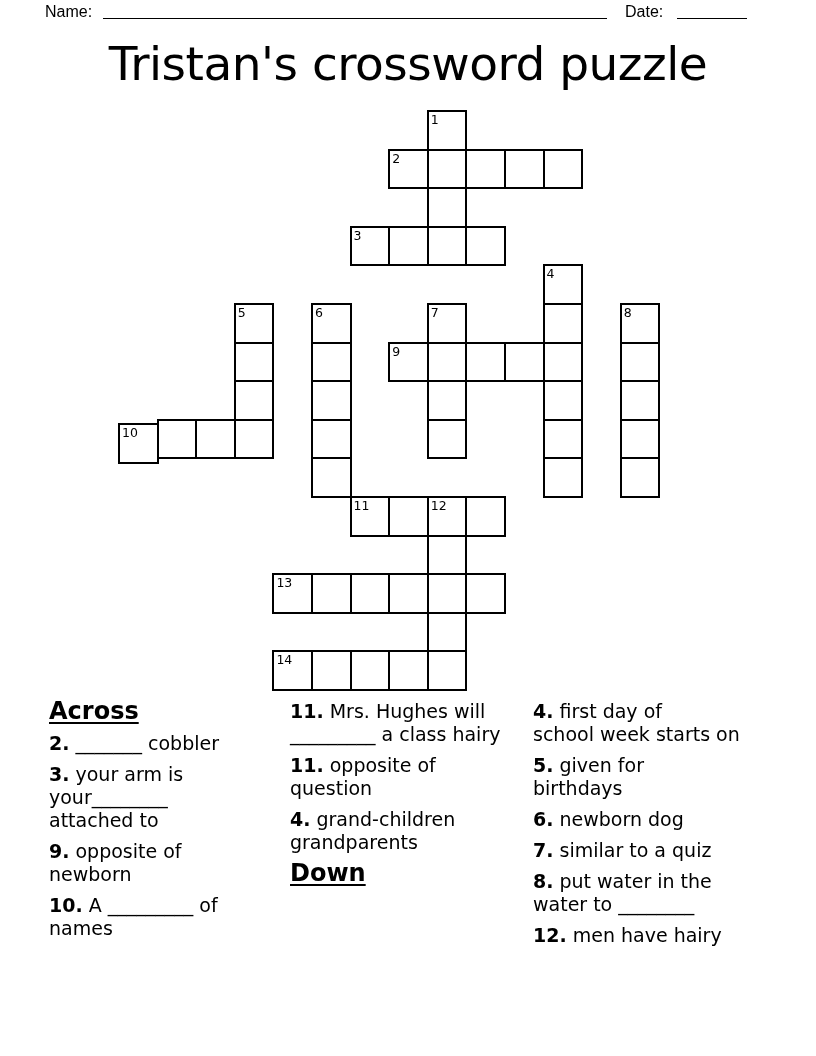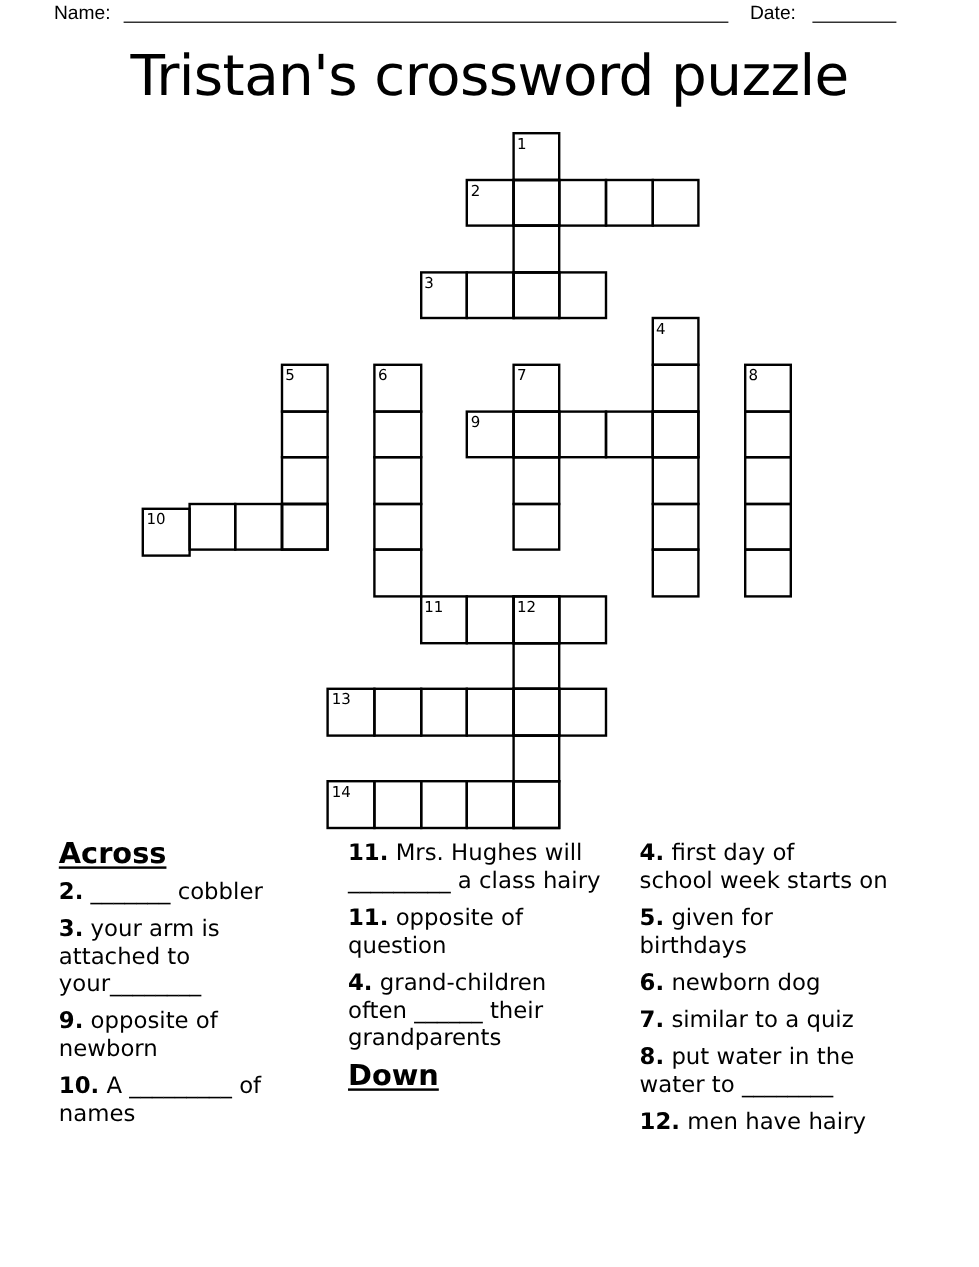--- a/index.html
+++ b/index.html
@@ -180,22 +180,22 @@
       <div class="cell" style="left: 426.8px; top: 650.4px;"></div>
     </div>
 
   <div class="clue-col" style="left:49px;">
       <div class="clue-header">Across</div>
       <div class="clue">
         <div class="clue-line"><span class="clue-num">2.</span> _______ cobbler</div>
       </div>
       <div class="clue">
         <div class="clue-line"><span class="clue-num">3.</span> your arm is</div>
+        <div class="clue-line">your________</div>
         <div class="clue-line">attached to</div>
-        <div class="clue-line">your________</div>
       </div>
       <div class="clue">
         <div class="clue-line"><span class="clue-num">9.</span> opposite of</div>
         <div class="clue-line">newborn</div>
       </div>
       <div class="clue">
         <div class="clue-line"><span class="clue-num">10.</span> A _________ of</div>
         <div class="clue-line">names</div>
       </div>
     </div>
@@ -203,21 +203,20 @@
       <div class="clue">
         <div class="clue-line"><span class="clue-num">11.</span> Mrs. Hughes will</div>
         <div class="clue-line">_________ a class hairy</div>
       </div>
       <div class="clue">
         <div class="clue-line"><span class="clue-num">11.</span> opposite of</div>
         <div class="clue-line">question</div>
       </div>
       <div class="clue">
         <div class="clue-line"><span class="clue-num">4.</span> grand-children</div>
-        <div class="clue-line">often ______ their</div>
         <div class="clue-line">grandparents</div>
       </div>
       <div class="clue-header">Down</div>
     </div>
   <div class="clue-col" style="left:533px;">
       <div class="clue">
         <div class="clue-line"><span class="clue-num">4.</span> first day of</div>
         <div class="clue-line">school week starts on</div>
       </div>
       <div class="clue">

